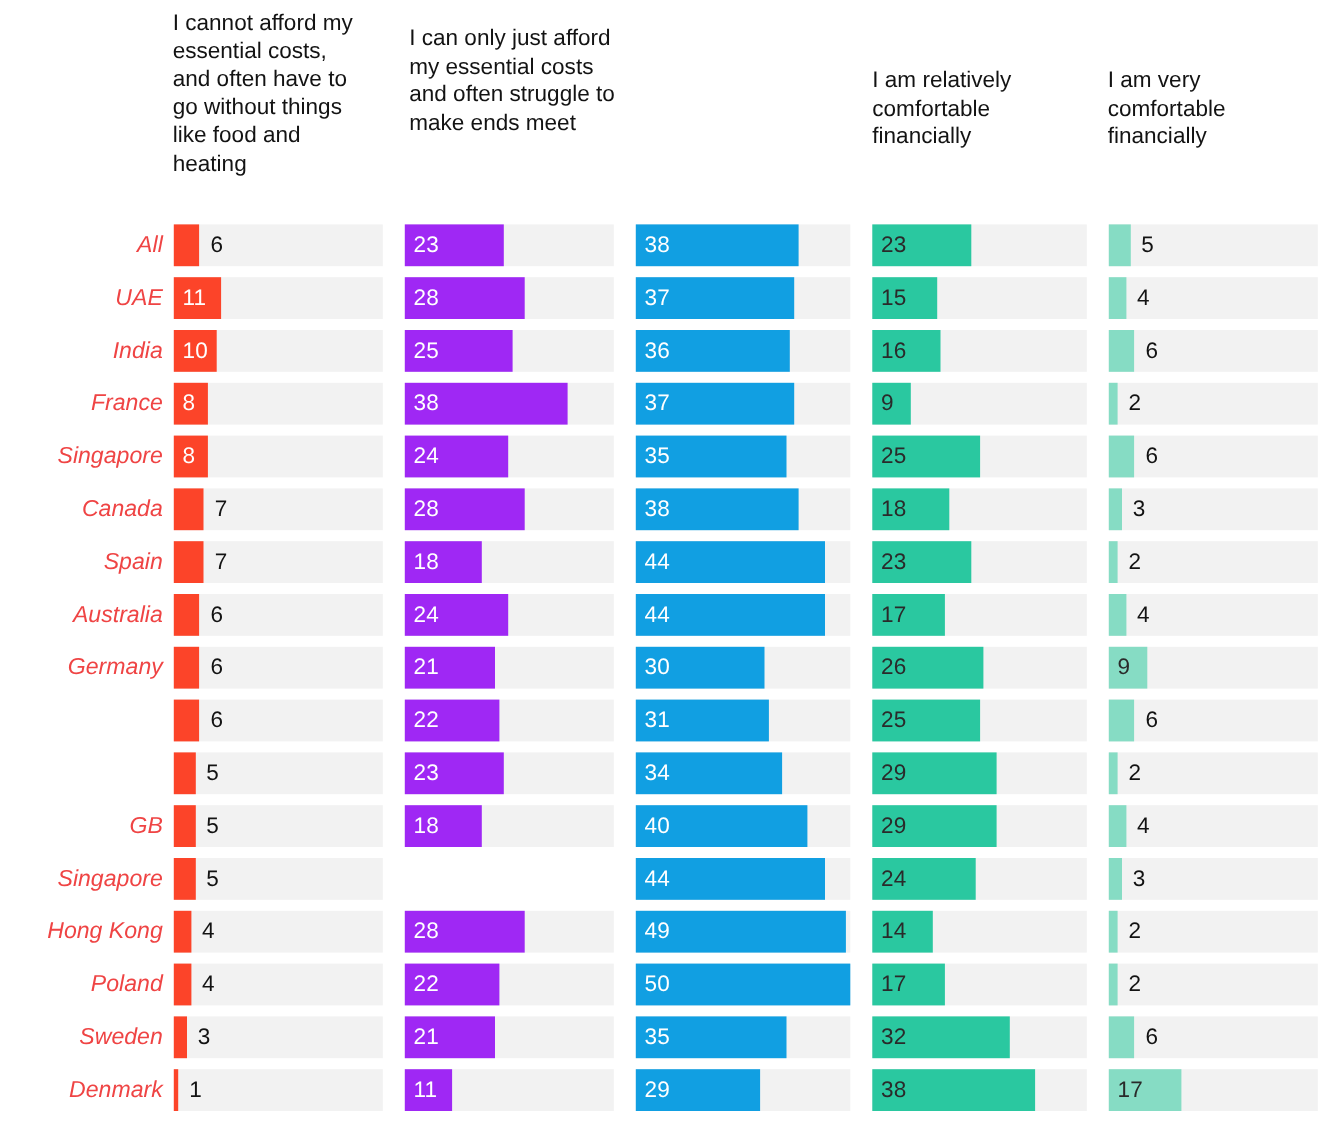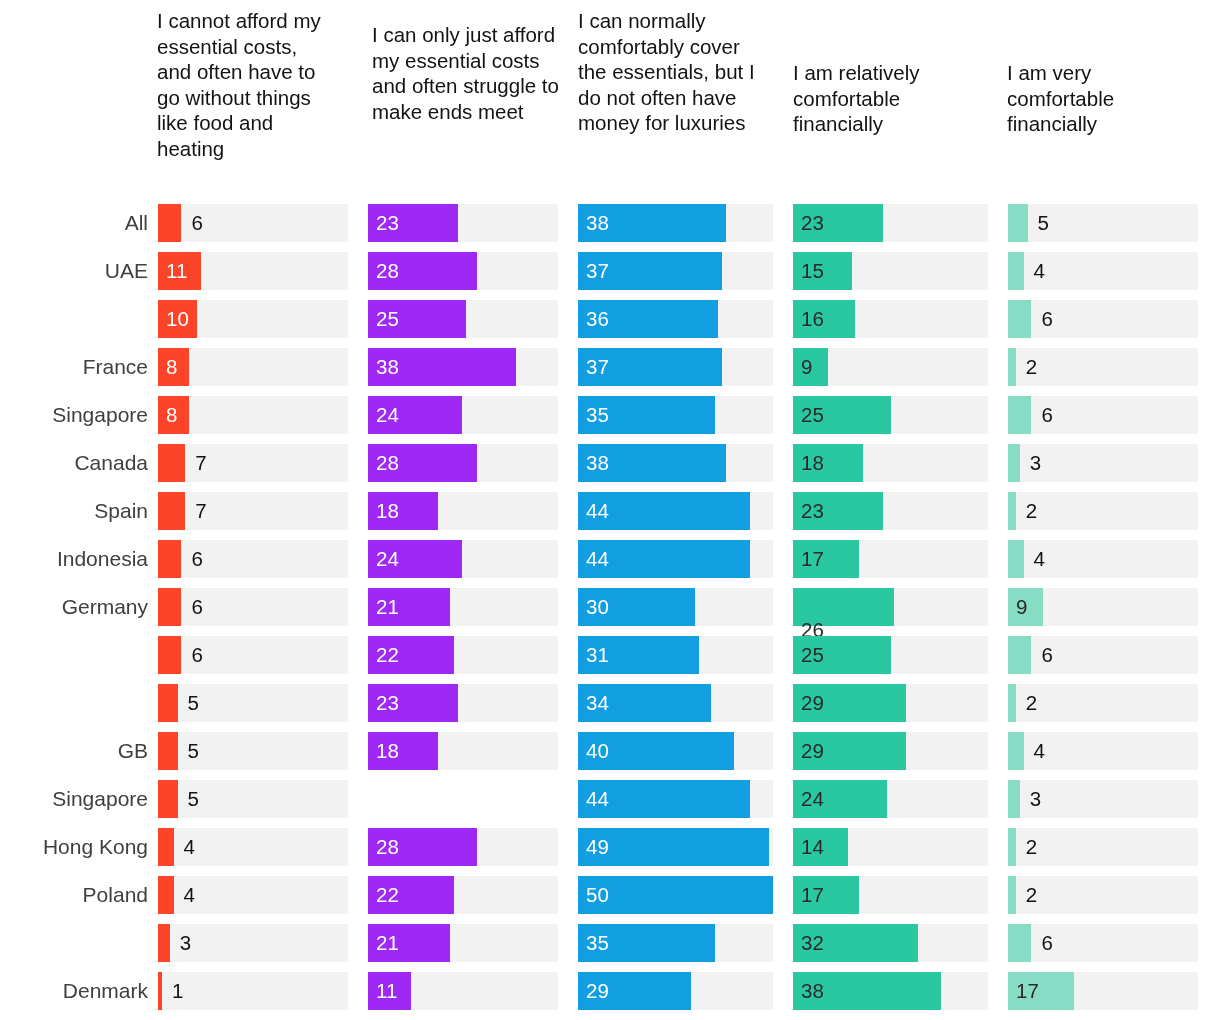--- a/index.html
+++ b/index.html
@@ -28,21 +28,21 @@
   .col-head.c4{left:1007px;width:180px;top:60px;}
 
   
   .rows{position:absolute;left:0;top:199px;width:1220px;}
   .row{
     position:relative;height:48px;
   }
   .row-label{
     position:absolute;left:0;top:0;width:148px;height:48px;
     display:flex;align-items:center;justify-content:flex-end;
-    font-size:21px;color:#404040;
+    font-size:21px;color:#ef4444;font-style:italic;
   }
 
   .cell{
     position:absolute;top:5px;height:38px;
   }
   .cell.k0{left:158px;width:190px;}
   .cell.k1{left:368px;width:190px;}
   .cell.k2{left:578px;width:195px;}
   .cell.k3{left:793px;width:195px;}
   .cell.k4{left:1008px;width:190px;}
@@ -65,21 +65,20 @@
   .val.outside{color:#131313;}
 </style>
 </head>
 <body>
 
 <div class="chart">
 
   <div class="headers">
     <div class="col-head c0">I cannot afford my essential costs, and often have to go without things like food and heating</div>
     <div class="col-head c1">I can only just afford my essential costs and often struggle to make ends meet</div>
-    <div class="col-head c2">I can normally comfortably cover the essentials, but I do not often have money for luxuries</div>
     <div class="col-head c4">I am very comfortable financially</div>
     <div class="col-head c3">I am relatively comfortable financially</div>
   </div>
 
   <div class="rows" id="rows">
       <div class="row">
         <div class="row-label">All</div>
         <div class="cell k0">
           <div class="track"></div>
           <div class="bar" style="width: 23.4px; background: rgb(252, 68, 41);"></div>
@@ -128,20 +127,21 @@
           <div class="bar" style="width: 58.5px; background: rgb(42, 200, 160);"></div>
           <div class="val inside-dark" style="left: 8px;">15</div>
         </div>
         <div class="cell k4">
           <div class="track"></div>
           <div class="bar" style="width: 15.6px; background: rgb(134, 220, 196);"></div>
           <div class="val outside" style="left: 25.6px;">4</div>
         </div>
       </div>
       <div class="row">
+        <div class="row-label">India</div>
         <div class="cell k0">
           <div class="track"></div>
           <div class="bar" style="width: 39px; background: rgb(252, 68, 41);"></div>
           <div class="val inside" style="left: 8px;">10</div>
         </div>
         <div class="cell k1">
           <div class="track"></div>
           <div class="bar" style="width: 97.5px; background: rgb(159, 40, 244);"></div>
           <div class="val inside" style="left: 8px;">25</div>
         </div>
@@ -267,21 +267,21 @@
           <div class="bar" style="width: 89.7px; background: rgb(42, 200, 160);"></div>
           <div class="val inside-dark" style="left: 8px;">23</div>
         </div>
         <div class="cell k4">
           <div class="track"></div>
           <div class="bar" style="width: 7.8px; background: rgb(134, 220, 196);"></div>
           <div class="val outside" style="left: 17.8px;">2</div>
         </div>
       </div>
       <div class="row">
-        <div class="row-label">Indonesia</div>
+        <div class="row-label">Australia</div>
         <div class="cell k0">
           <div class="track"></div>
           <div class="bar" style="width: 23.4px; background: rgb(252, 68, 41);"></div>
           <div class="val outside" style="left: 33.4px;">6</div>
         </div>
         <div class="cell k1">
           <div class="track"></div>
           <div class="bar" style="width: 93.6px; background: rgb(159, 40, 244);"></div>
           <div class="val inside" style="left: 8px;">24</div>
         </div>
@@ -314,21 +314,21 @@
           <div class="val inside" style="left: 8px;">21</div>
         </div>
         <div class="cell k2">
           <div class="track"></div>
           <div class="bar" style="width: 117px; background: rgb(17, 159, 226);"></div>
           <div class="val inside" style="left: 8px;">30</div>
         </div>
         <div class="cell k3">
           <div class="track"></div>
           <div class="bar" style="width: 101.4px; background: rgb(42, 200, 160);"></div>
-          <div class="val inside-dark" style="left: 8px; margin-top: 23px;">26</div>
+          <div class="val inside-dark" style="left: 8px;">26</div>
         </div>
         <div class="cell k4">
           <div class="track"></div>
           <div class="bar" style="width: 35.1px; background: rgb(134, 220, 196);"></div>
           <div class="val inside-dark" style="left: 8px;">9</div>
         </div>
       </div>
       <div class="row">
         <div class="cell k0">
           <div class="track"></div>
@@ -484,20 +484,21 @@
           <div class="bar" style="width: 66.3px; background: rgb(42, 200, 160);"></div>
           <div class="val inside-dark" style="left: 8px;">17</div>
         </div>
         <div class="cell k4">
           <div class="track"></div>
           <div class="bar" style="width: 7.8px; background: rgb(134, 220, 196);"></div>
           <div class="val outside" style="left: 17.8px;">2</div>
         </div>
       </div>
       <div class="row">
+        <div class="row-label">Sweden</div>
         <div class="cell k0">
           <div class="track"></div>
           <div class="bar" style="width: 11.7px; background: rgb(252, 68, 41);"></div>
           <div class="val outside" style="left: 21.7px;">3</div>
         </div>
         <div class="cell k1">
           <div class="track"></div>
           <div class="bar" style="width: 81.9px; background: rgb(159, 40, 244);"></div>
           <div class="val inside" style="left: 8px;">21</div>
         </div>

